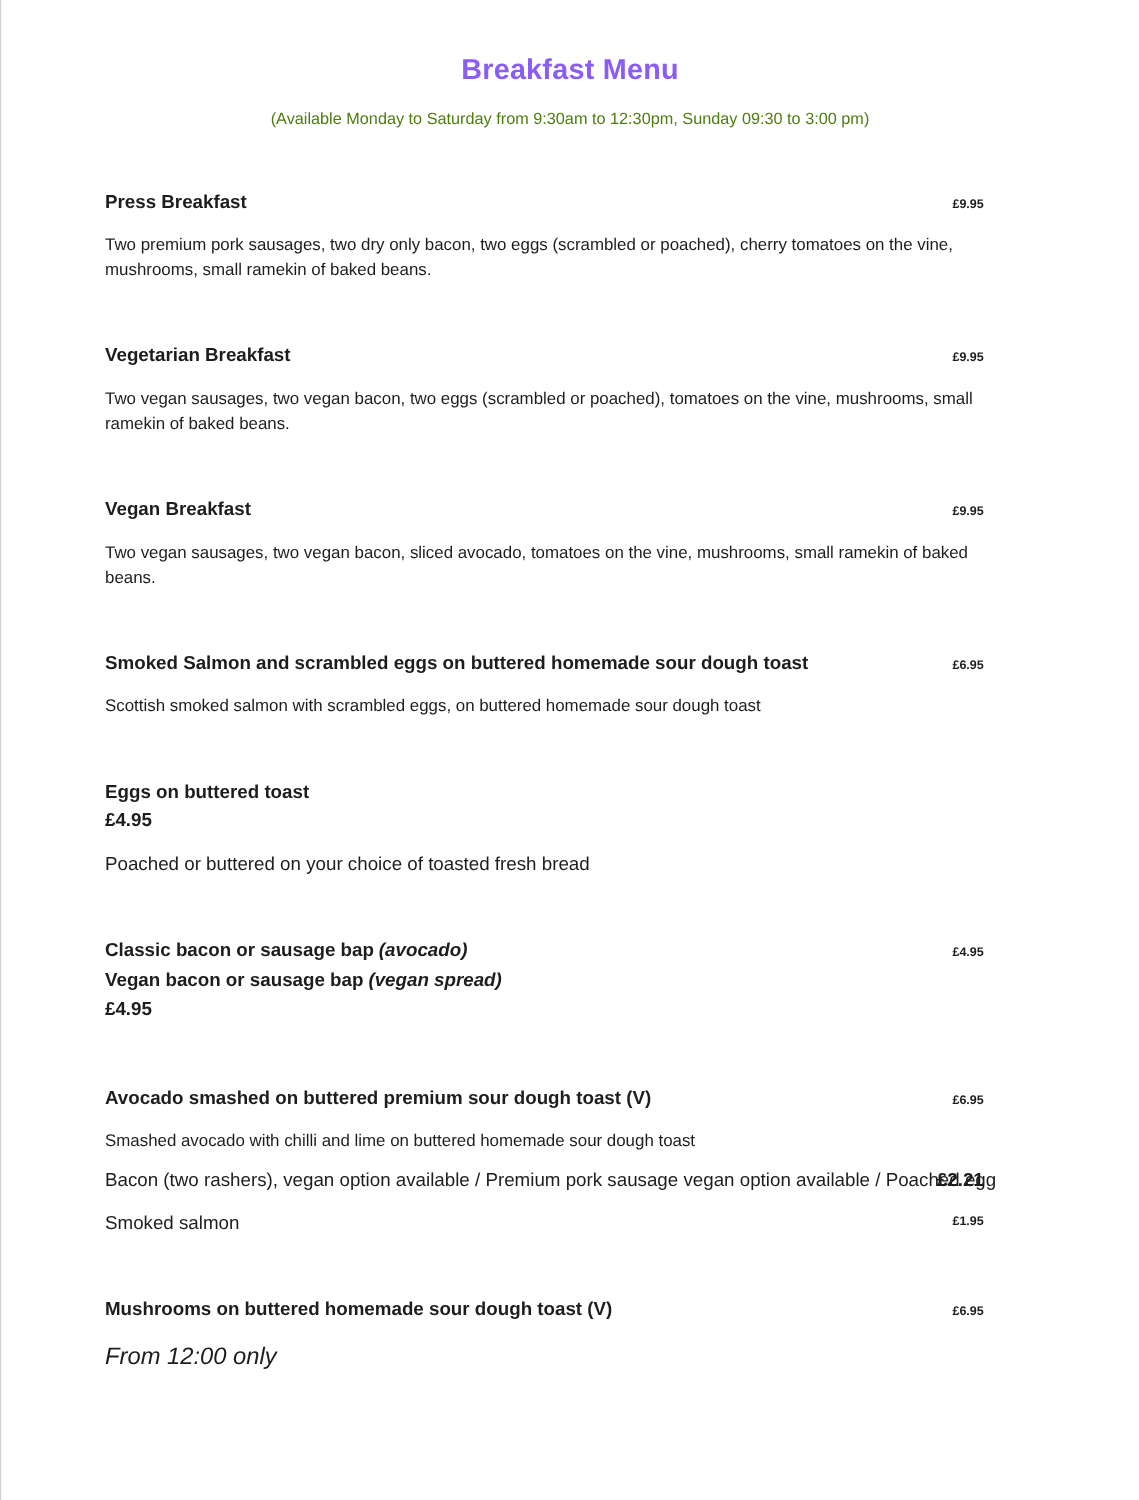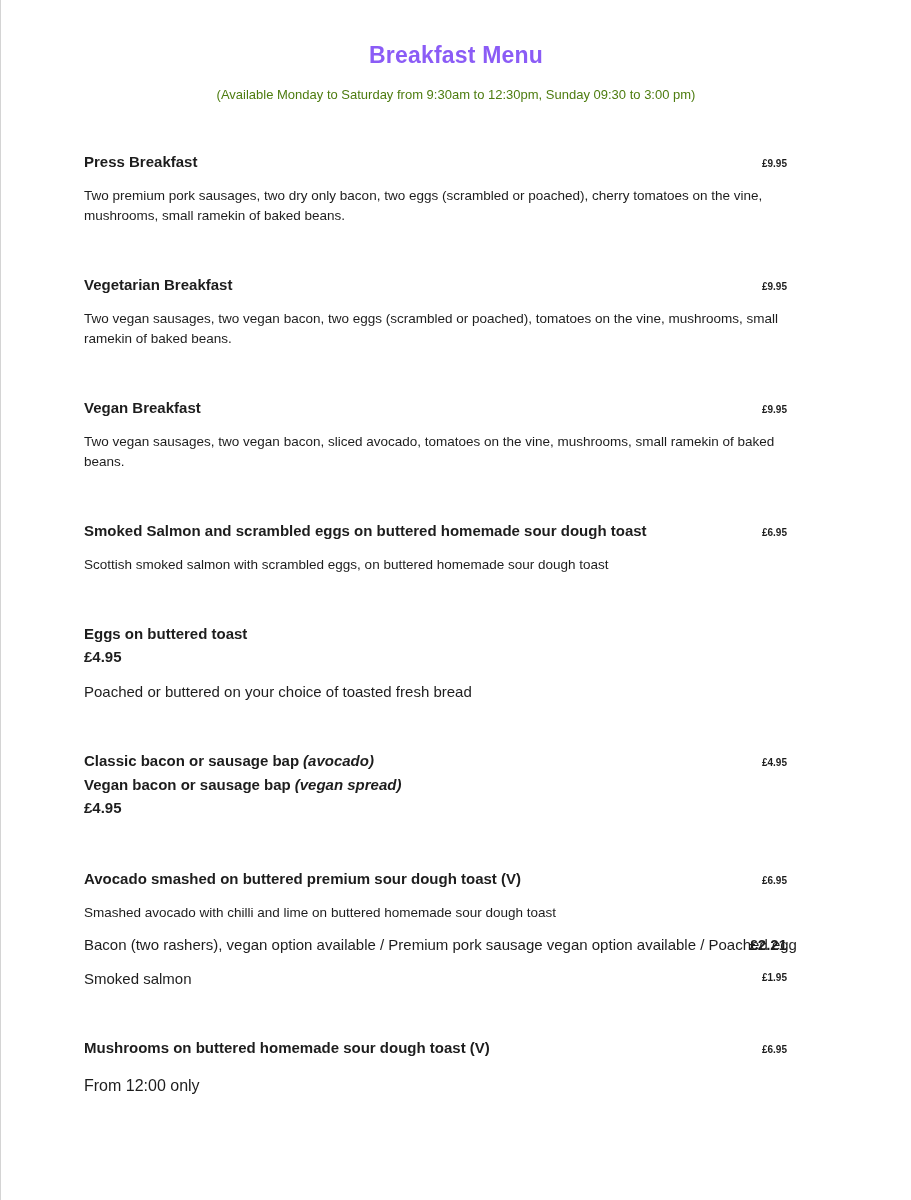--- a/index.html
+++ b/index.html
@@ -96,21 +96,22 @@
     justify-content: space-between;
     align-items: flex-end;
     margin-top: 12px;
   }
   .extra-label {
     font-size: 15px;
     line-height: 20px;
   }
   .note {
     margin-top: 15px;
-    font-size: 16px;
+    font-style: italic;
+    font-size: 19px;
     line-height: 20px;
   }
   .tight {
   }
 </style>
 </head>
 <body>
 
 <div class="page">
 

